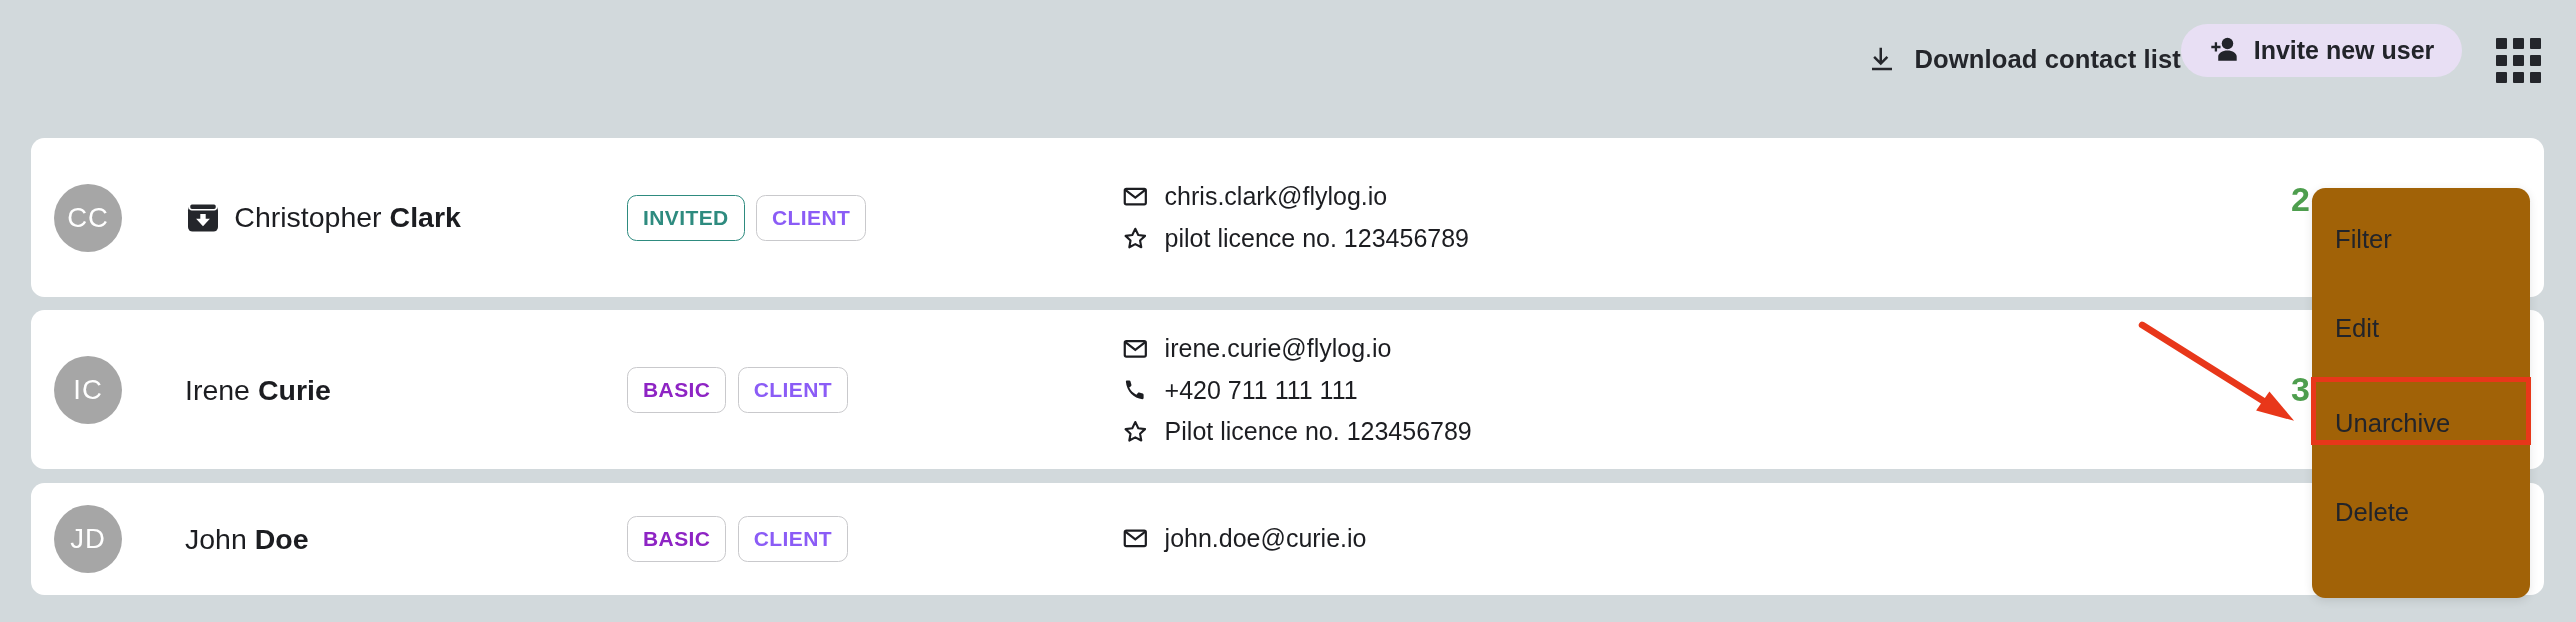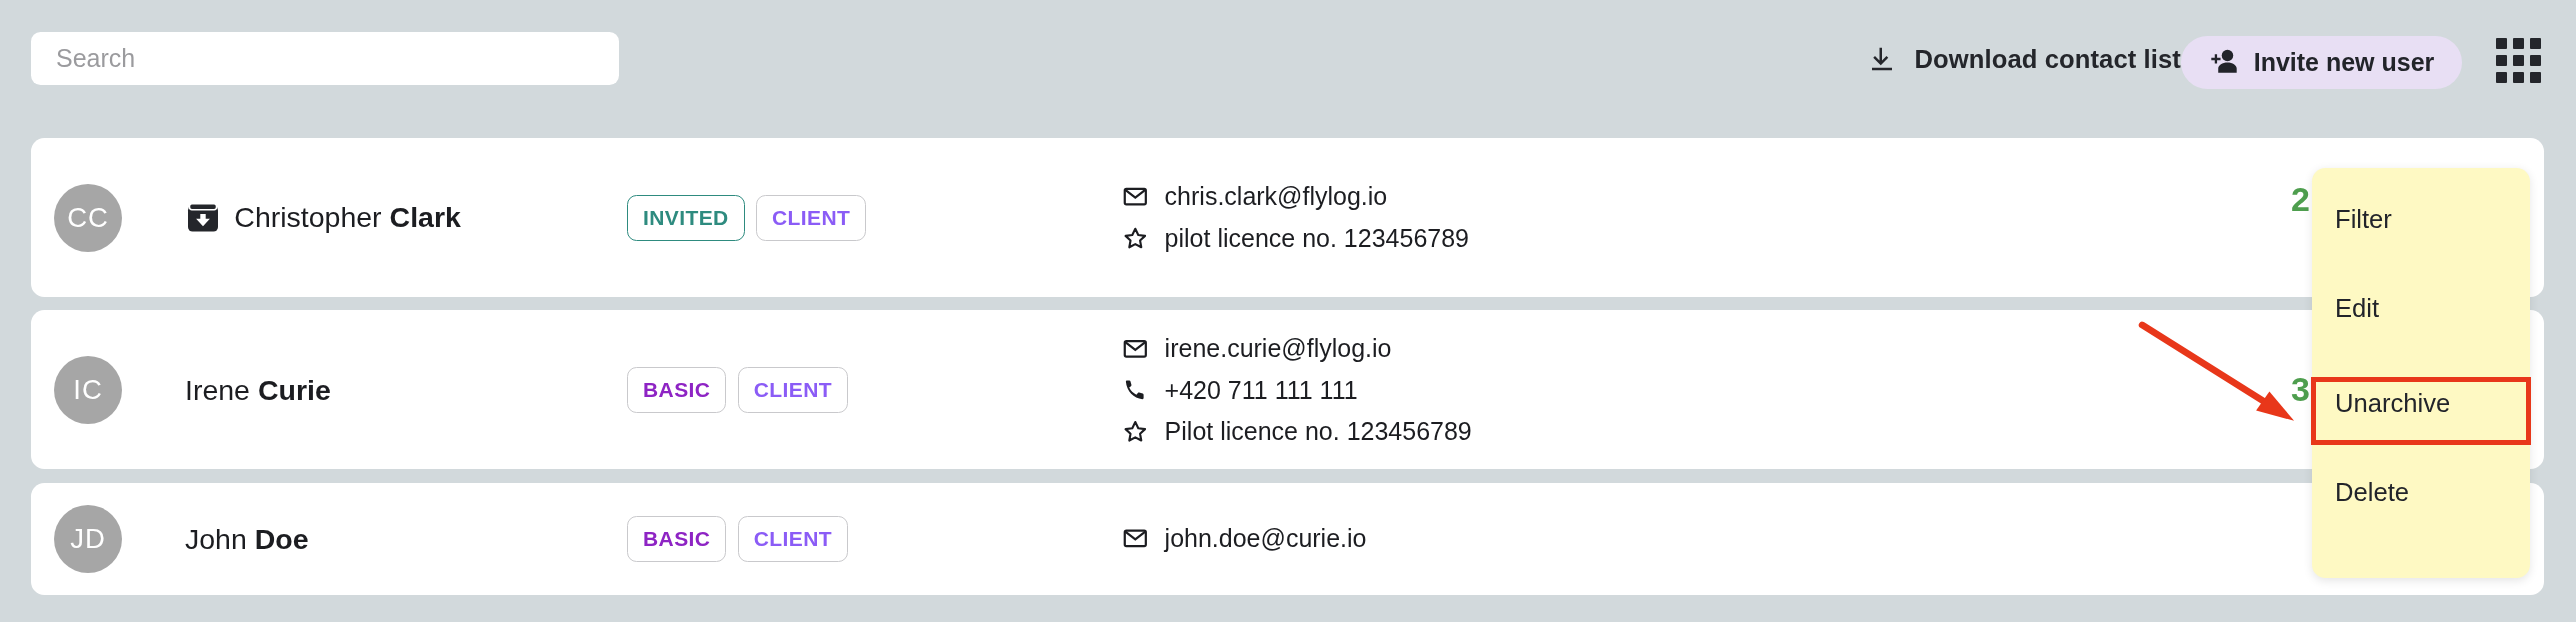--- a/index.html
+++ b/index.html
@@ -63,21 +63,21 @@
     font-weight: 600;
     color: #24262b;
     white-space: nowrap;
     letter-spacing: 0.1px;
   }
   .icon-download { display: block; }
 
   .invite-btn {
     position: absolute;
     left: 2181px;
-    top: 36px;
+    top: 24px;
     width: 281px;
     height: 53px;
     border: none;
     border-radius: 26.6px;
     background: #e8dff4;
     display: flex;
     align-items: center;
     justify-content: center;
     gap: 15px;
     cursor: pointer;
@@ -250,24 +250,24 @@
     color: #4e9e4e;
     z-index: 30;
   }
   .step-2 { left: 2291px; top: 180px; }
   .step-3 { left: 2291px; top: 370px; }
 
   
   .dropdown-menu {
     position: absolute;
     left: 2312px;
-    top: 168px;
+    top: 188px;
     width: 218px;
     height: 410px;
-    background: #fef9c3;
+    background: #a16207;
     border-radius: 13.3px;
     box-shadow: 0 2.8px 9.5px rgba(0,0,0,.10);
     z-index: 40;
   }
   .menu-item {
     position: absolute;
     left: 0;
     width: 218px;
     height: 53px;
     display: flex;
@@ -303,21 +303,20 @@
     height: 171px;
     z-index: 60;
     pointer-events: none;
   }
 </style>
 </head>
 <body>
 
 <div class="toolbar">
 
-  <input class="search-input" type="text" placeholder="Search" style="">
 
   <button class="download-btn">
     <span>
       <svg class="icon-download" width="30" height="30" viewBox="0 0 24 24" fill="#24262b">
         <path d="M12 3v10.2l3.6-3.6 1.4 1.4-6 6-6-6 1.4-1.4L10 13.2V3h2z"></path>
         <rect x="4" y="19" width="16" height="2"></rect>
       </svg>
     </span>
     <span class="download-label">Download contact list</span>
   </button>

